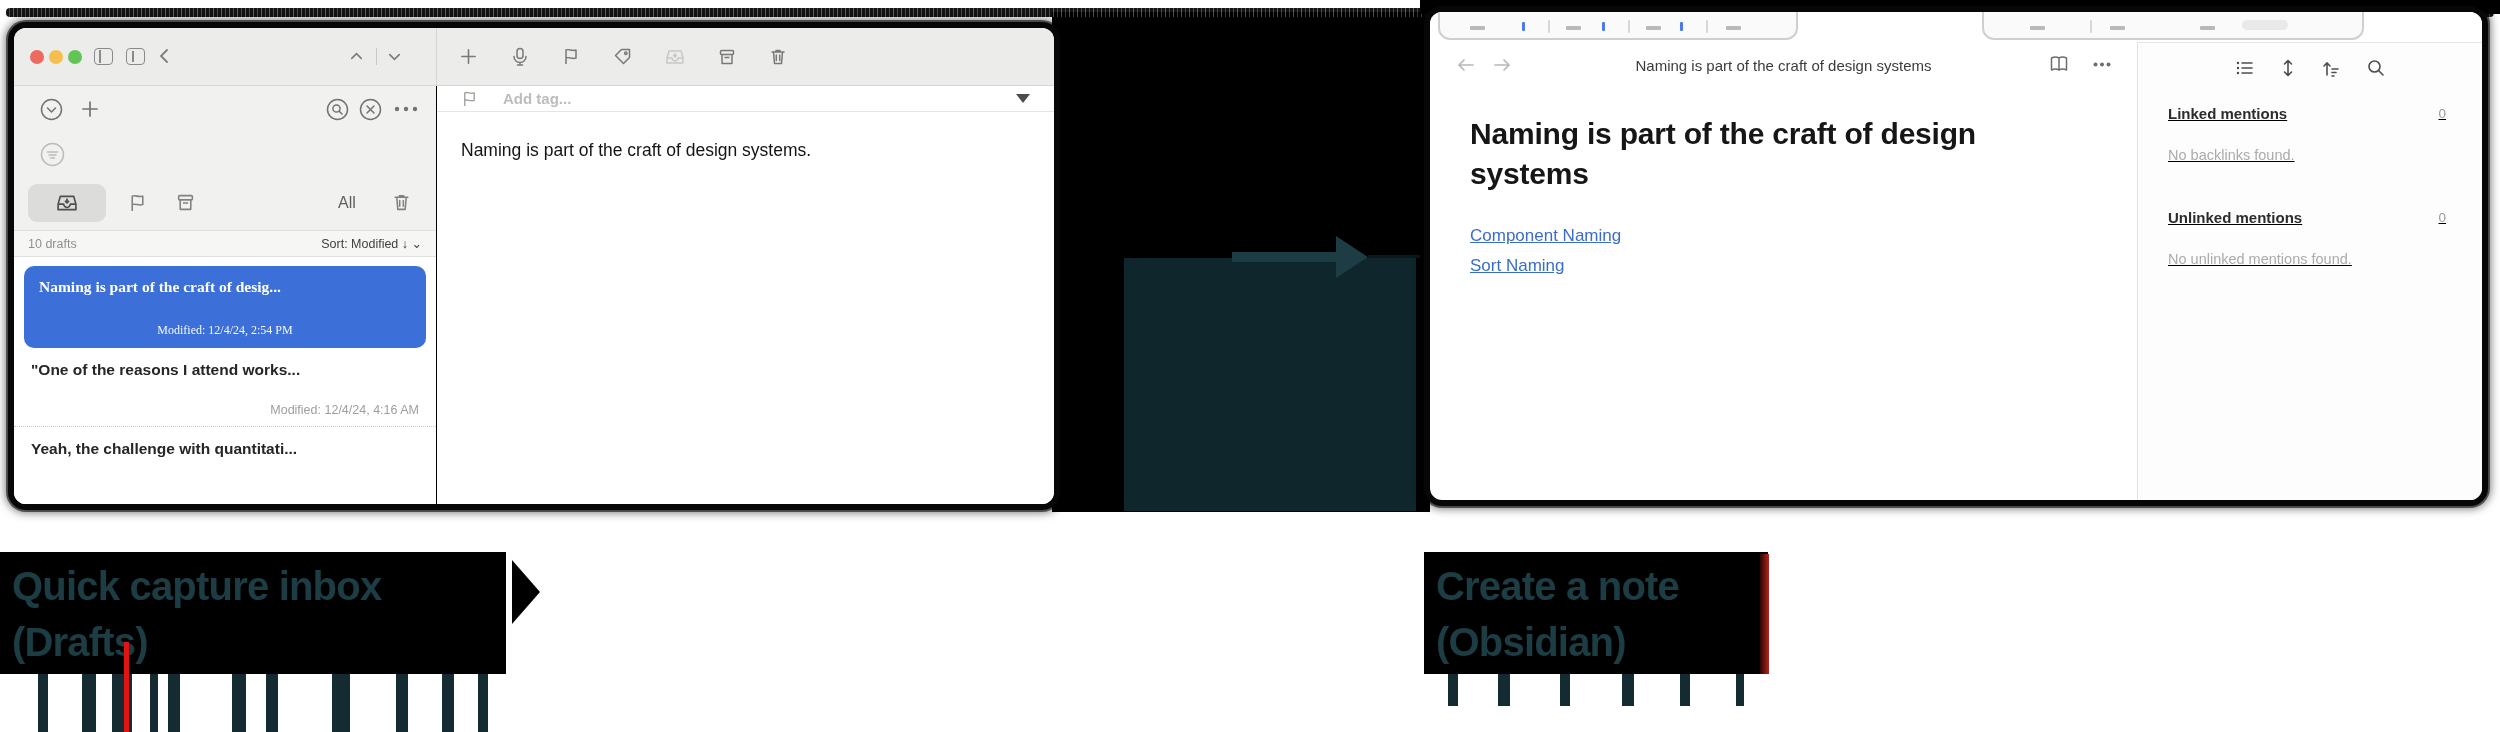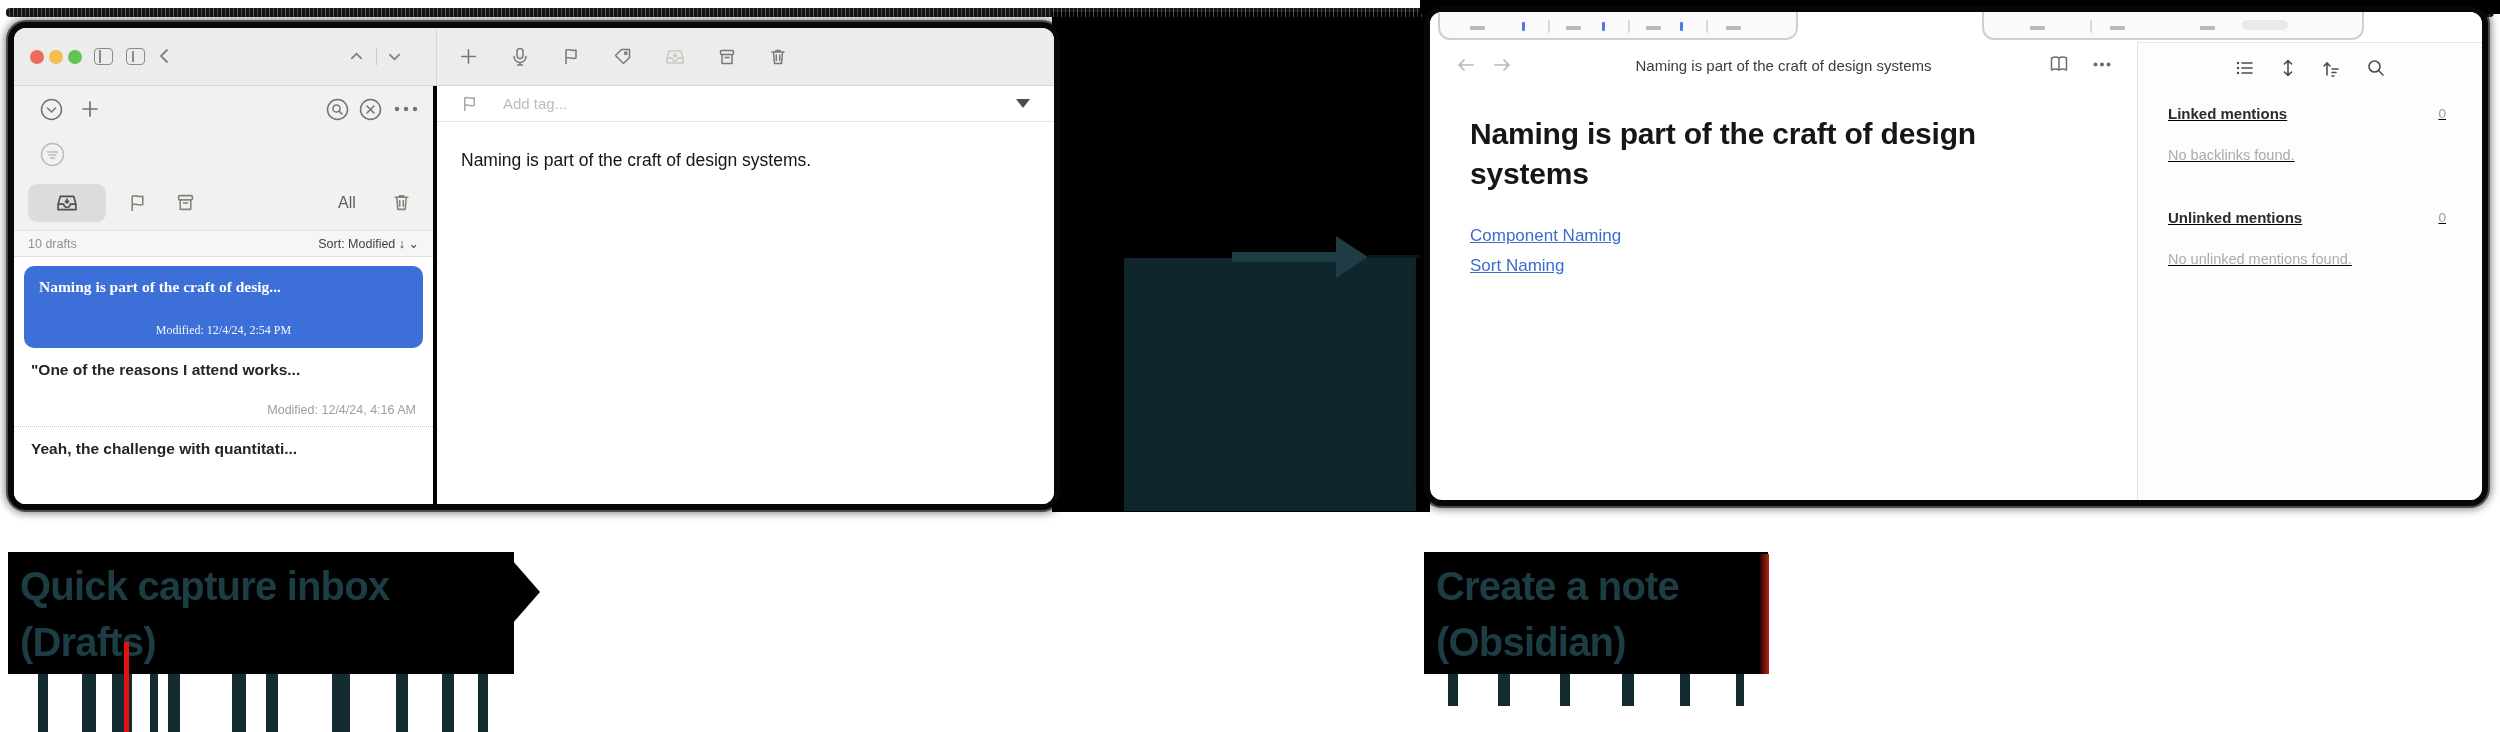--- a/index.html
+++ b/index.html
@@ -32,40 +32,40 @@
   .pane-ic { position:absolute; top:20px; width:19px; height:17px; border:1.6px solid #8a8a8a; border-radius:4px; }
   .pane-ic::before { content:""; position:absolute; top:1px; bottom:1px; width:1.6px; background:#8a8a8a; }
   .pane-ic.full::before { left:4px; }
   .pane-ic.half::before { left:5px; top:2px; bottom:2px; }
   .tb-ic { position:absolute; color:#7e7e7c; }
   .vsep { position:absolute; top:20px; width:1px; height:17px; background:#c9c9c7; }
   .dw-toolbar-right { flex:1; display:flex; align-items:center; gap:33px; padding-left:22px; color:#79797a; }
   .tb-light { color:#c7c7c5; }
 
   .dw-main { flex:1; display:flex; min-height:0; }
-  .dw-sidebar { width:423px; border-right:4px solid #000000; background:#f1f1f0; display:flex; flex-direction:column; }
+  .dw-sidebar { width:423px; border-right:1px solid #000000; background:#f1f1f0; display:flex; flex-direction:column; }
   .dw-actions { height:46px; position:relative; color:#737371; }
   .dw-filterrow { height:50px; position:relative; color:#bcbcba; }
   .dw-tabs { height:48px; position:relative; color:#7b7b79; }
   .tab-pill { position:absolute; left:14px; top:2px; width:78px; height:38px; background:#dcdcda; border-radius:9px; display:flex; align-items:center; justify-content:center; color:#4f4f4d; }
   .dw-countbar { height:27px; background:#f6f6f5; border-top:1px solid #e0e0de; border-bottom:1px solid #e0e0de;
     display:flex; align-items:center; justify-content:space-between; padding:0 14px; flex-shrink:0; }
   .count-txt { font-size:12.5px; color:#909090; }
   .sort-txt { font-size:12.5px; color:#3f3f3f; }
   .dw-list { flex:1; background:#fff; overflow:hidden; }
   .draft-card { margin:9px 10px 0 10px; background:#3c6fd8; border-radius:10px; padding:12px 15px 10px 15px;font-family:Liberation Serif, serif; }
   .draft-card .t { font-size:15.5px; font-weight:700; color:#fff; white-space:nowrap; overflow:hidden; }
   .draft-card .m { font-size:12px; color:rgba(255,255,255,.95); text-align:center; margin-top:27px; }
   .draft-item { padding:13px 17px 9px 17px; }
   .draft-item .t { font-size:15.5px; font-weight:700; color:#262626; white-space:nowrap; overflow:hidden; }
   .draft-item .m { font-size:12.5px; color:#9e9e9e; text-align:right; margin-top:24px; }
   .dotted { border-bottom:1.5px dotted #c8c8c8; }
 
   .dw-editor { flex:1; display:flex; flex-direction:column; background:#fff; }
-  .tag-row { height:36px; border-bottom:1px solid #e4e4e2; display:flex; align-items:center; padding:0 24px; flex-shrink:0; }
+  .tag-row { height:26px; border-bottom:1px solid #e4e4e2; display:flex; align-items:center; padding:0 24px; flex-shrink:0;font-weight:bold; }
   .tag-ph { font-size:15px; color:#bcbcbc; margin-left:25px; }
   .caret-down { margin-left:auto; width:0; height:0; border-left:7px solid transparent; border-right:7px solid transparent; border-top:9px solid #4c4c4c; }
   .dw-body { padding:28px 24px; font-size:17.5px; color:#141414; }
 
   
   .mid-black { left:1052px; top:12px; width:378px; height:500px; background:#000; z-index:0; }
   .teal-block { left:1124px; top:258px; width:292px; height:253px; background:#0f262c; z-index:1; }
   .arrow-shaft { left:1232px; top:252px; width:104px; height:10px; background:#1e3c44; z-index:1; }
   .arrow-head { left:1336px; top:236px; width:0; height:0; border-top:21px solid transparent; border-bottom:21px solid transparent; border-left:32px solid #1e3c44; z-index:1; }
   .arrow-tail { left:1368px; top:255px; width:52px; height:3px; background:#0b181c; z-index:1; }
@@ -97,21 +97,21 @@
   .bl-section { margin-top:28px; padding:0 36px 0 30px;text-decoration:underline; }
   .bl-head { display:flex; align-items:center; justify-content:space-between; }
   .bl-title { font-size:15px; font-weight:600; color:#2c2c2c; }
   .bl-count { font-size:13.5px; color:#9b9b9b; }
   .bl-empty { margin-top:25px; font-size:14.5px; color:#ababab; }
   .bl-gap { height:18px; }
 
   
   .caption { position:absolute; background:#000; z-index:3; padding:6px 10px 0 12px; }
   .caption .l1, .caption .l2 { font-size:40px; line-height:56px; font-weight:800; letter-spacing:-.8px; color:#1c3d44; white-space:nowrap; }
-  #caption-left { left:8px; top:552px; width:506px; height:122px; }
+  #caption-left { left:0; top:552px; width:506px; height:122px; }
   #caption-right { left:1424px; top:552px; width:344px; height:122px; }
   .cap-notch { left:512px; top:560px; width:0; height:0; border-top:32px solid transparent; border-bottom:32px solid transparent; border-left:28px solid #000; z-index:3; }
   .red-edge { left:1760px; top:554px; width:9px; height:120px; z-index:4;
     background:linear-gradient(90deg,#2a0402,#b3251a); }
   .streak { position:absolute; top:600px; height:132px; background:#132b31; z-index:1; }
   .streak.short { top:674px; height:32px; z-index:1; }
   .red-line { left:124px; top:642px; width:5px; height:90px; background:#e11414; z-index:4; position:absolute; }
 </style>
 </head>
 <body>

